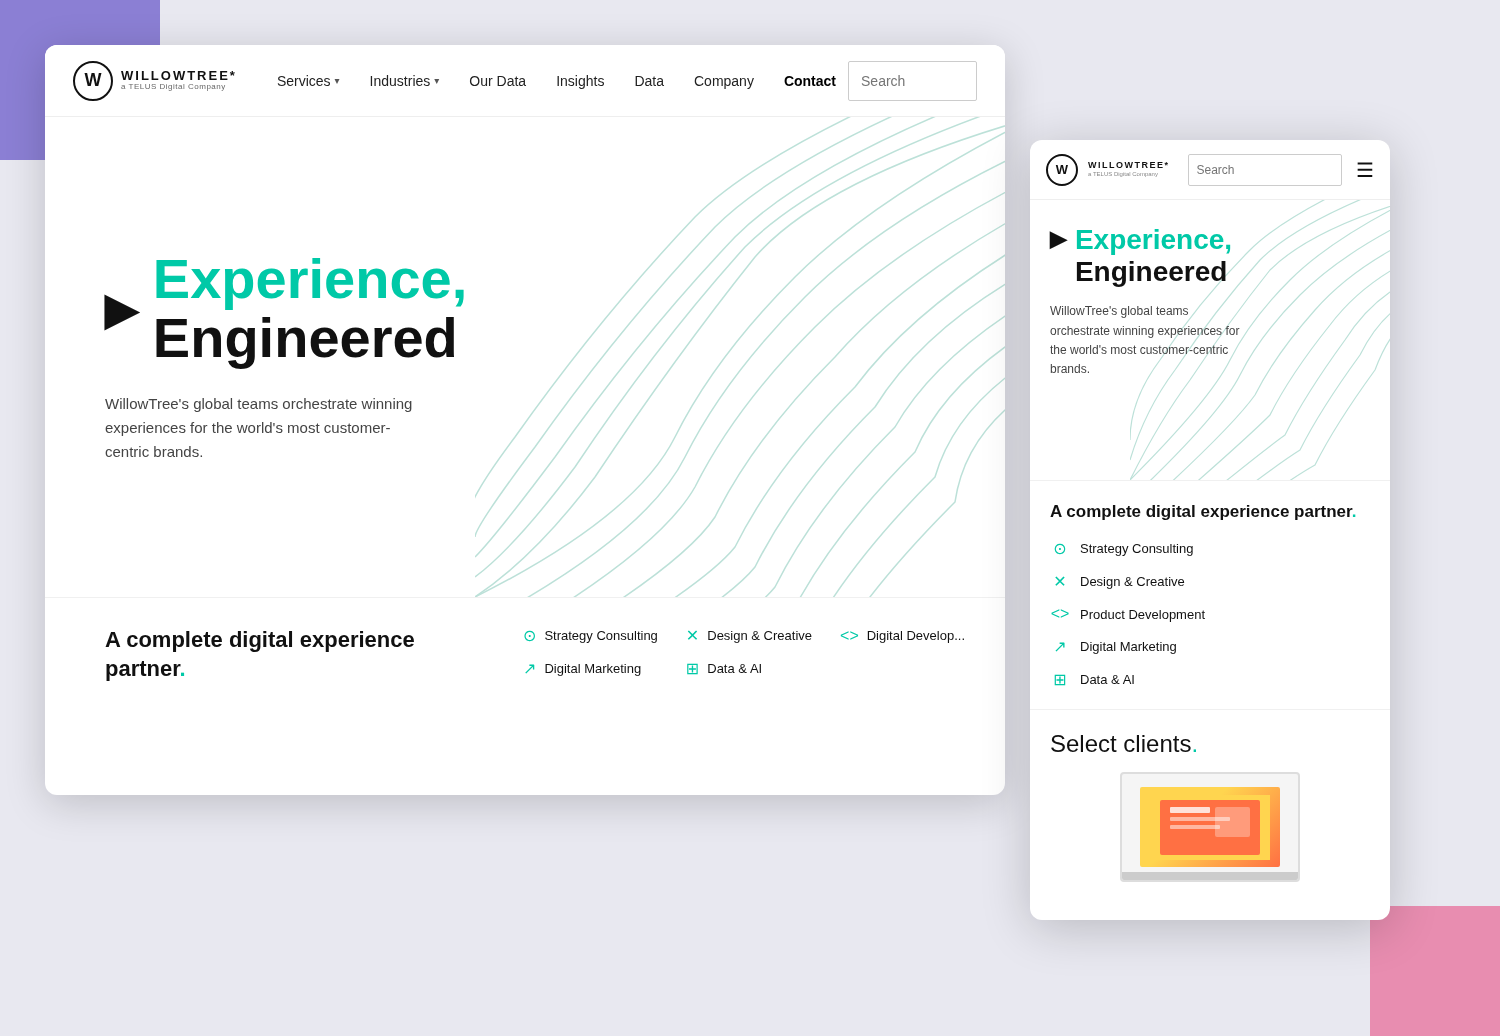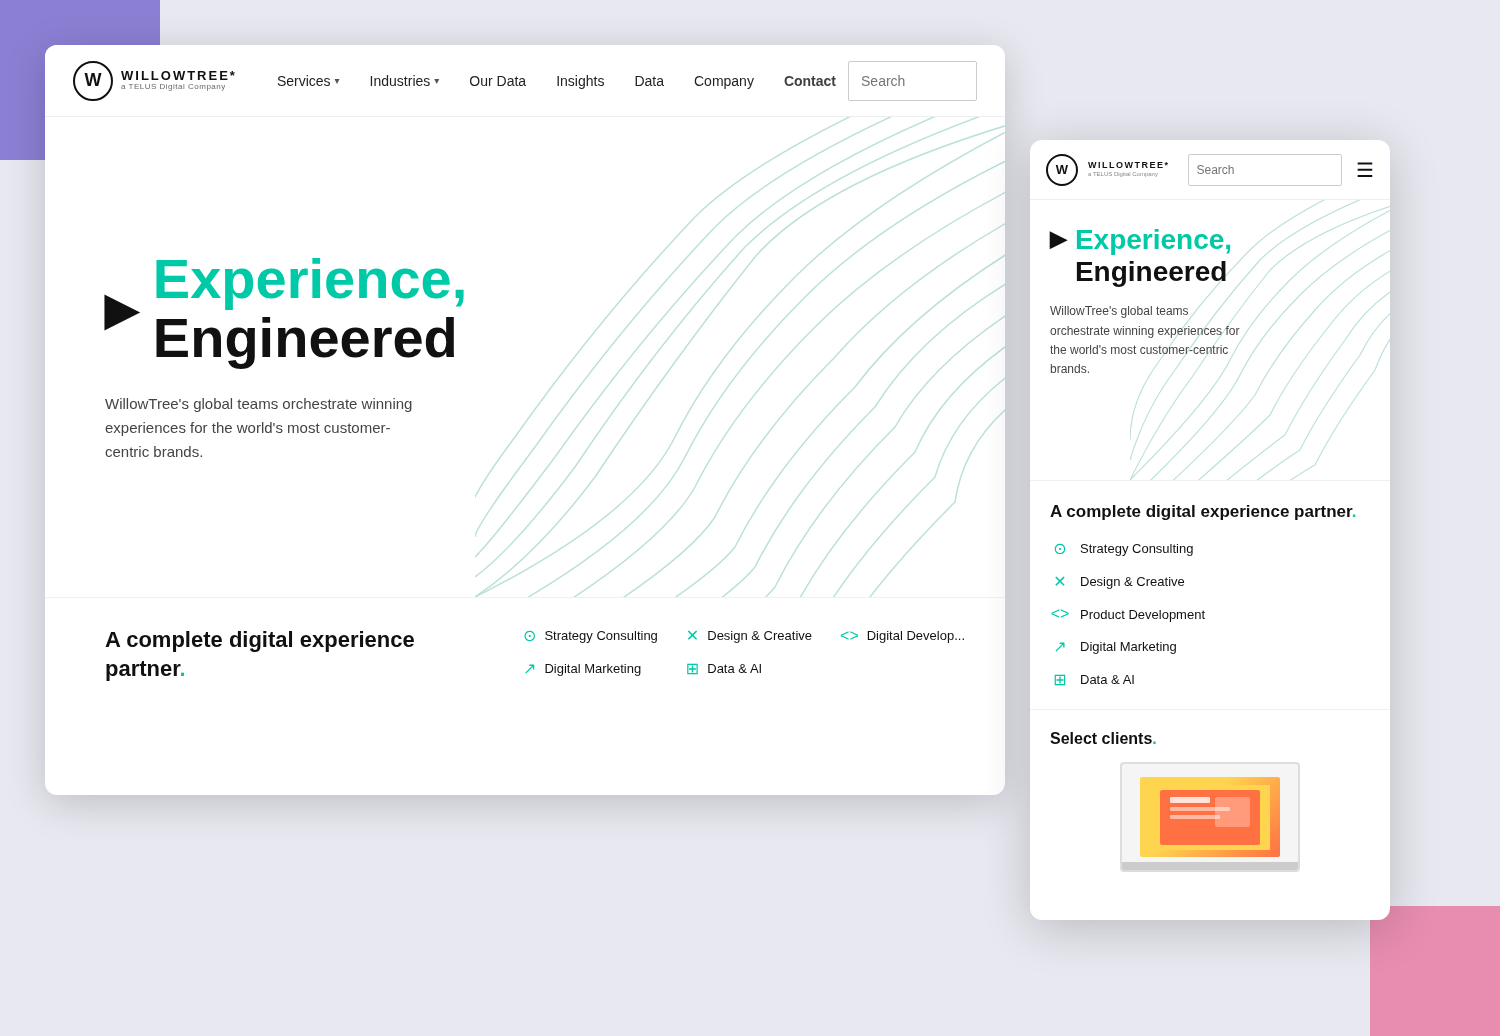--- a/index.html
+++ b/index.html
@@ -83,21 +83,21 @@
       display: flex; align-items: flex-end; gap: 6px; flex: 1;
     }
     .nav-item {
       padding: 8px 12px;
       font-size: 14px;
       color: #222;
       cursor: pointer;
       white-space: nowrap;
       display: flex; align-items: center; gap: 4px;
     }
-    .nav-item.contact { color: #404040; font-weight: 600; }
+    .nav-item.contact { color: #000000; font-weight: 600; }
     .nav-chevron { font-size: 10px; color: #555; }
 
     .search-box {
       display: flex; align-items: center;
       border: 1.5px solid #ccc;
       border-radius: 2px;
       overflow: hidden;
       height: 40px;
       margin-left: auto;
     }
@@ -259,21 +259,21 @@
     }
     .mobile-service-icon { color: #00c9a7; font-size: 16px; width: 20px; text-align: center; }
 
     
     .mobile-clients {
       padding: 20px;
       background: #fff;
       border-top: 1px solid #f0f0f0;
     }
     .mobile-clients-title {
-      font-size: 16px; font-weight: 700; color: #111;
+      font-size: 24px; font-weight: 400; color: #111;
     }
     .mobile-clients-dot { color: #00c9a7; }
     .client-preview {
       margin-top: 14px;
       display: flex; align-items: center; justify-content: center;
     }
     .client-laptop {
       width: 180px; height: 110px;
       background: #f5f5f5;
       border-radius: 4px;

